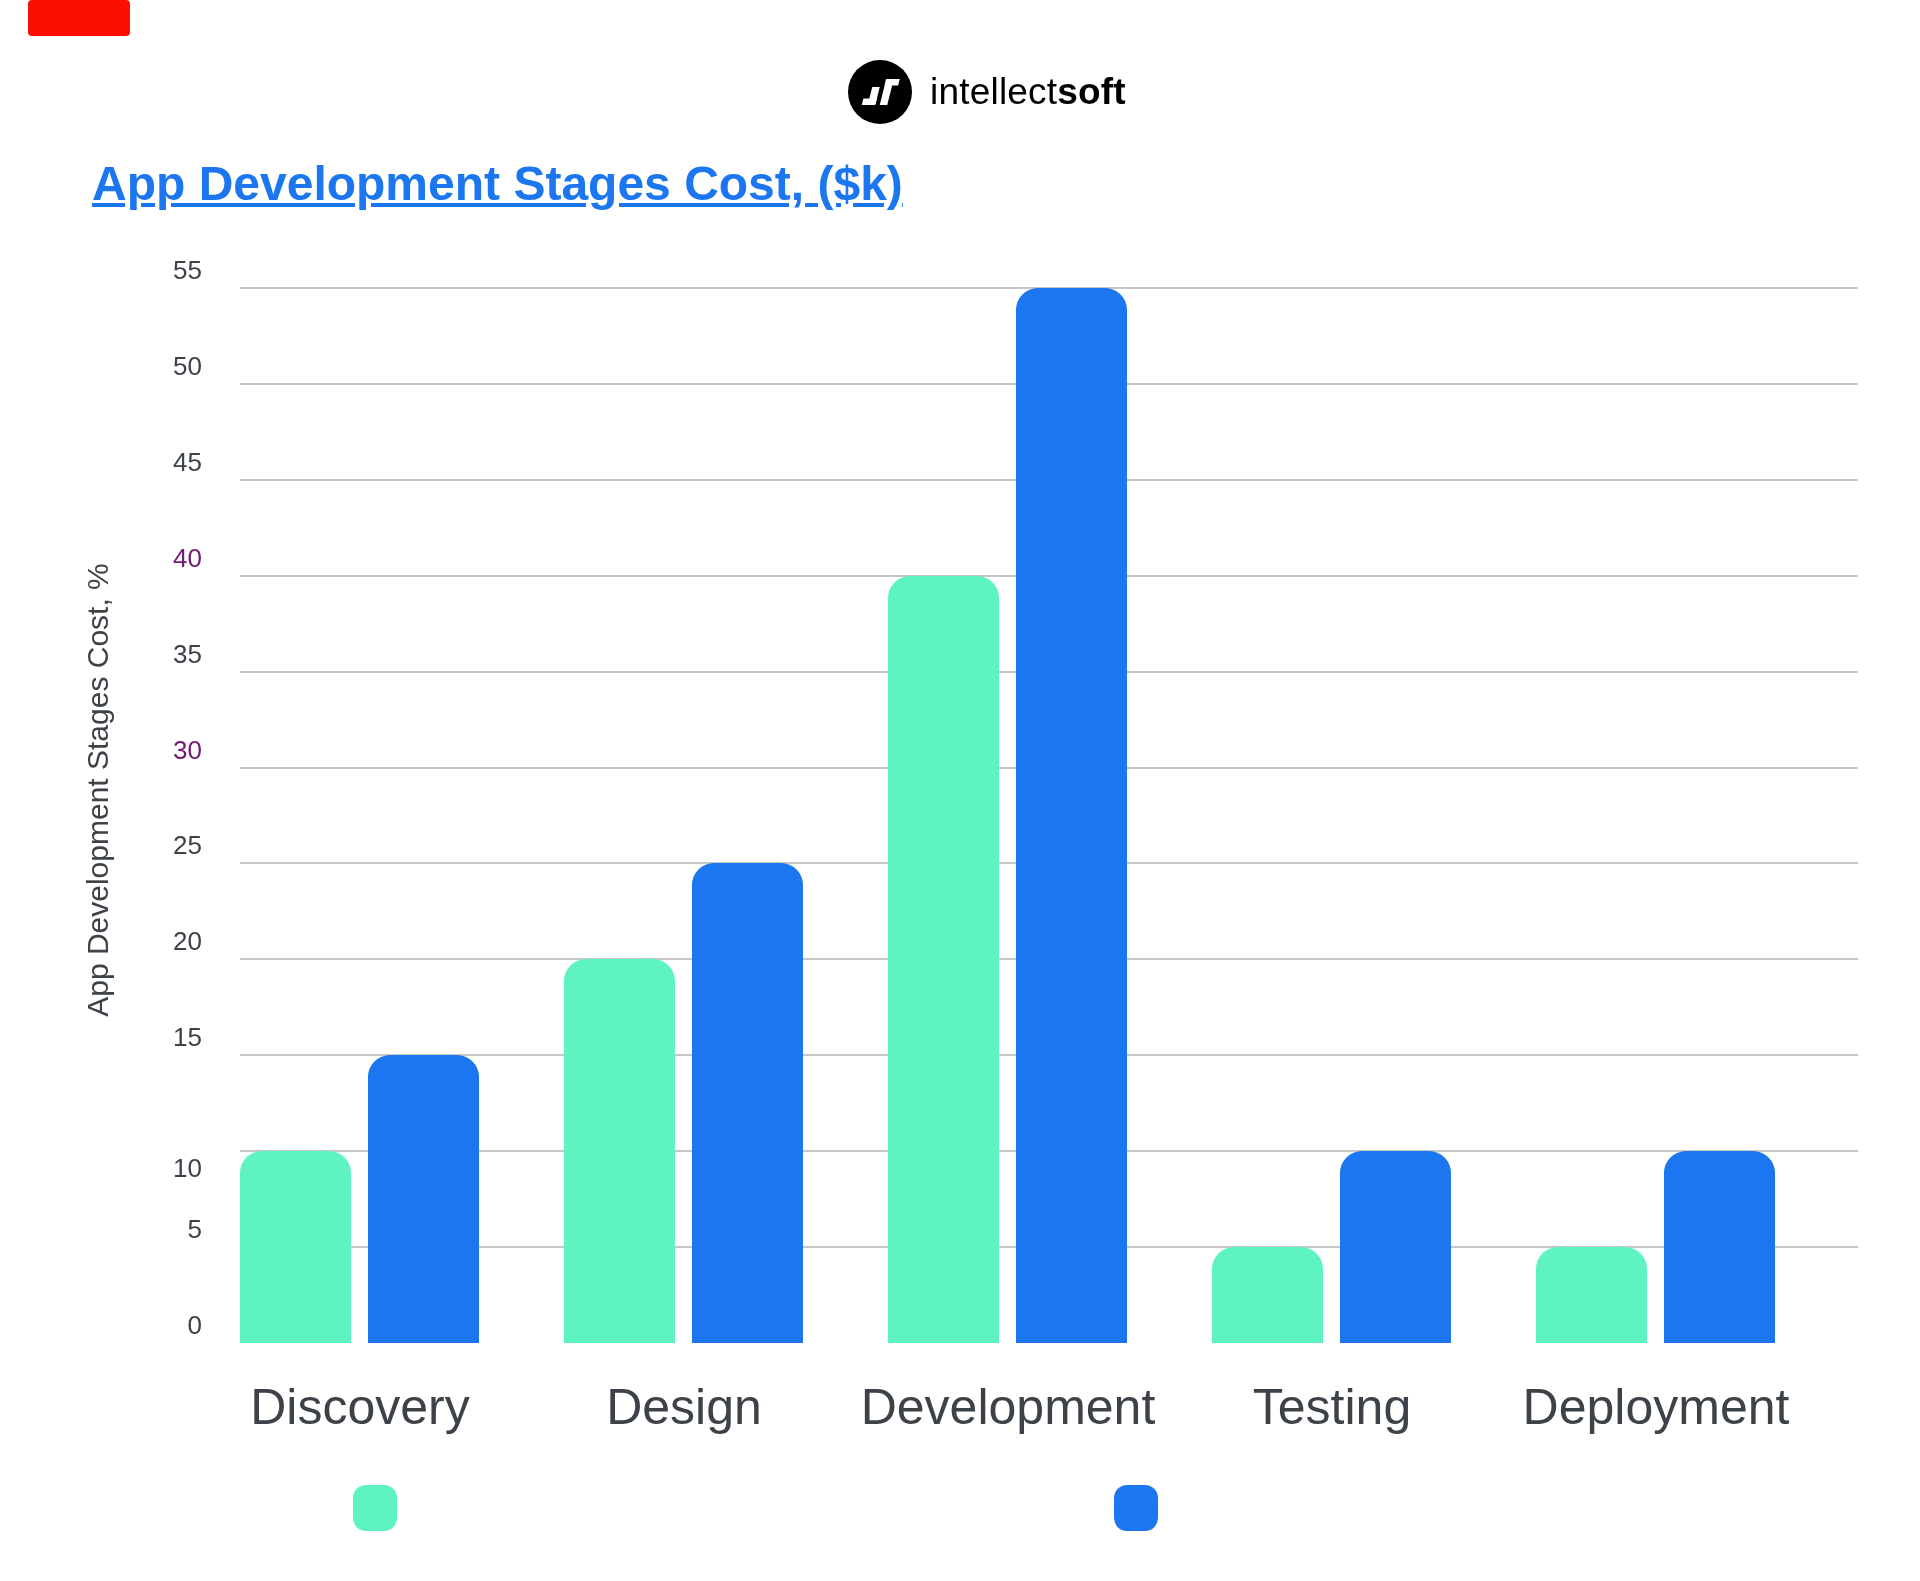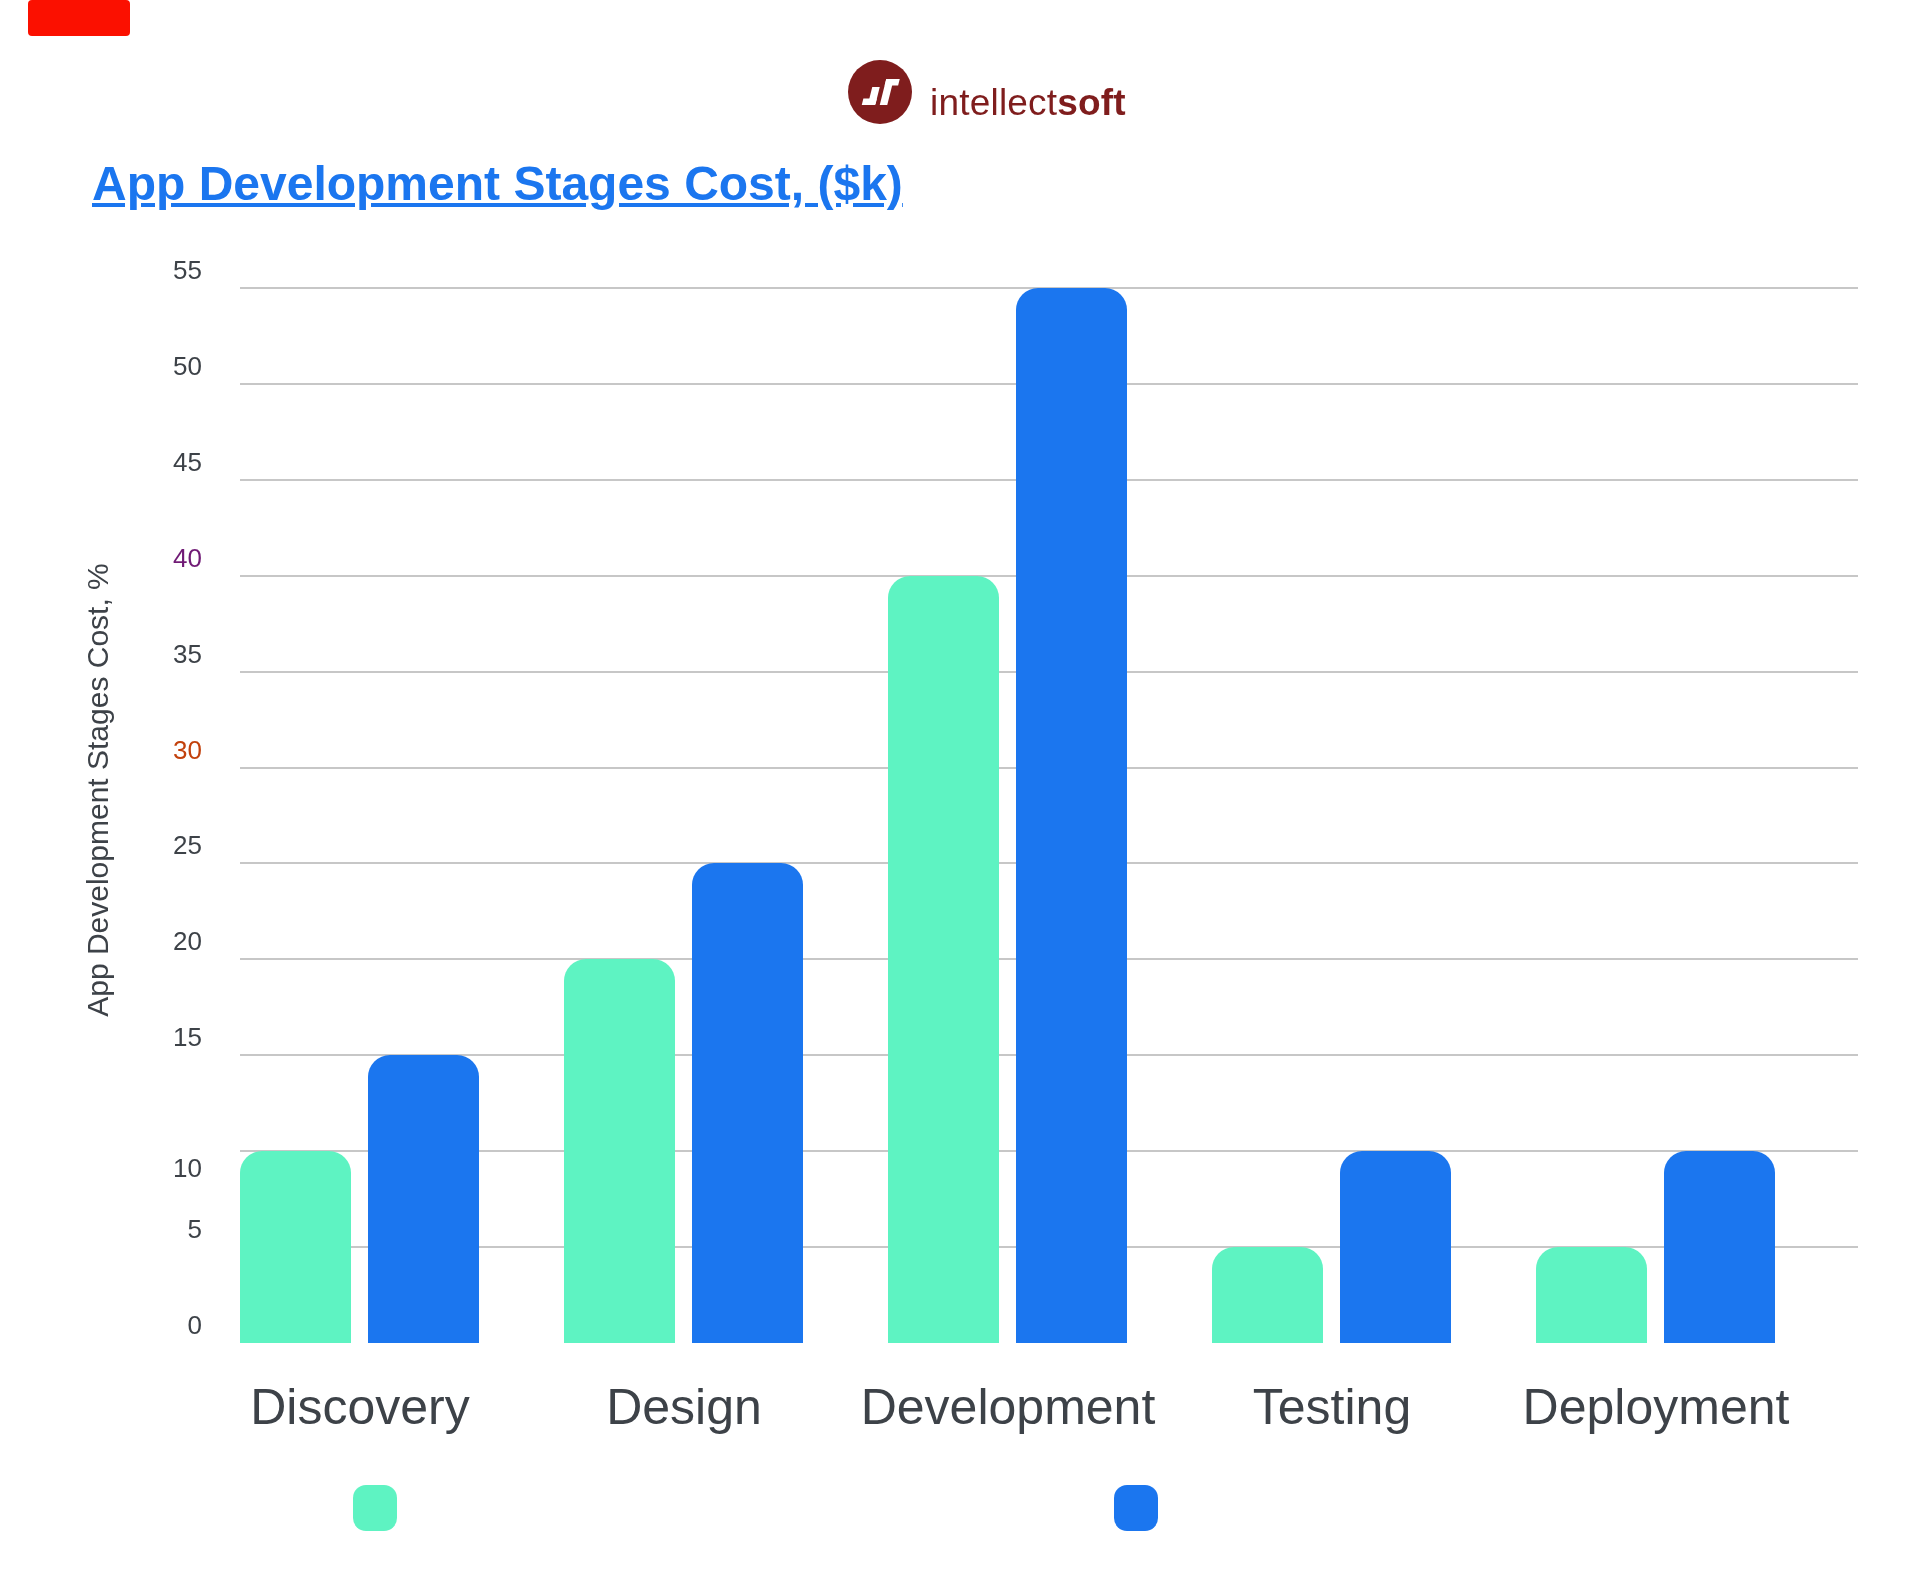--- a/index.html
+++ b/index.html
@@ -30,21 +30,21 @@
   .legend-swatch{width:44px;height:46px;border-radius:13px;flex:0 0 auto;}
   .legend-label{font-size:32px;color:#3d4248;white-space:nowrap;}
 </style>
 </head>
 <body>
 
 <div class="page">
 
   <div class="red-marker" style="background: rgb(251, 16, 0);"></div>
 
-  <header class="logo-row" style="color: #7f1d1d; align-items: flex-end;">
+  <header class="logo-row" style="color: #000000;">
     <svg class="logo-svg" viewBox="0 0 64 64" aria-hidden="true">
       <circle cx="32" cy="32" r="32" fill="currentColor"></circle>
       <g fill="#ffffff" transform="translate(9,0) skewX(-14)">
         <rect x="22" y="27" width="7.5" height="17"></rect>
         <rect x="16" y="38.5" width="13.5" height="6.5"></rect>
         <rect x="34" y="19" width="7.5" height="26"></rect>
         <rect x="34" y="19" width="13.5" height="6.5"></rect>
       </g>
     </svg>
     <div class="brand"><span>intellect</span><span class="bold">soft</span></div>
@@ -54,21 +54,21 @@
 
   <div class="ylabel">App Development Stages Cost, %</div>
 
   <div id="yticks">
       <div class="ytick" style="top: 1308px; color: rgb(61, 66, 72);">0</div>
       <div class="ytick" style="top: 1212.09px; color: rgb(61, 66, 72);">5</div>
       <div class="ytick" style="top: 1116.18px; color: rgb(61, 66, 72); margin-top: 35px;">10</div>
       <div class="ytick" style="top: 1020.27px; color: rgb(61, 66, 72);">15</div>
       <div class="ytick" style="top: 924.364px; color: rgb(61, 66, 72);">20</div>
       <div class="ytick" style="top: 828.455px; color: rgb(61, 66, 72);">25</div>
-      <div class="ytick" style="top: 732.545px; color: #c2410c;">30</div>
+      <div class="ytick" style="top: 732.545px; color: #701a75;">30</div>
       <div class="ytick" style="top: 636.636px; color: rgb(61, 66, 72);">35</div>
       <div class="ytick" style="top: 540.727px; color: #701a75;">40</div>
       <div class="ytick" style="top: 444.818px; color: rgb(61, 66, 72);">45</div>
       <div class="ytick" style="top: 348.909px; color: rgb(61, 66, 72);">50</div>
       <div class="ytick" style="top: 253px; color: rgb(61, 66, 72);">55</div>
     </div>
 
   <div id="plot" class="plot">
       <div class="gridline" style="top: 958.091px; background: rgb(199, 199, 199);"></div>
       <div class="gridline" style="top: 862.182px; background: rgb(199, 199, 199);"></div>

